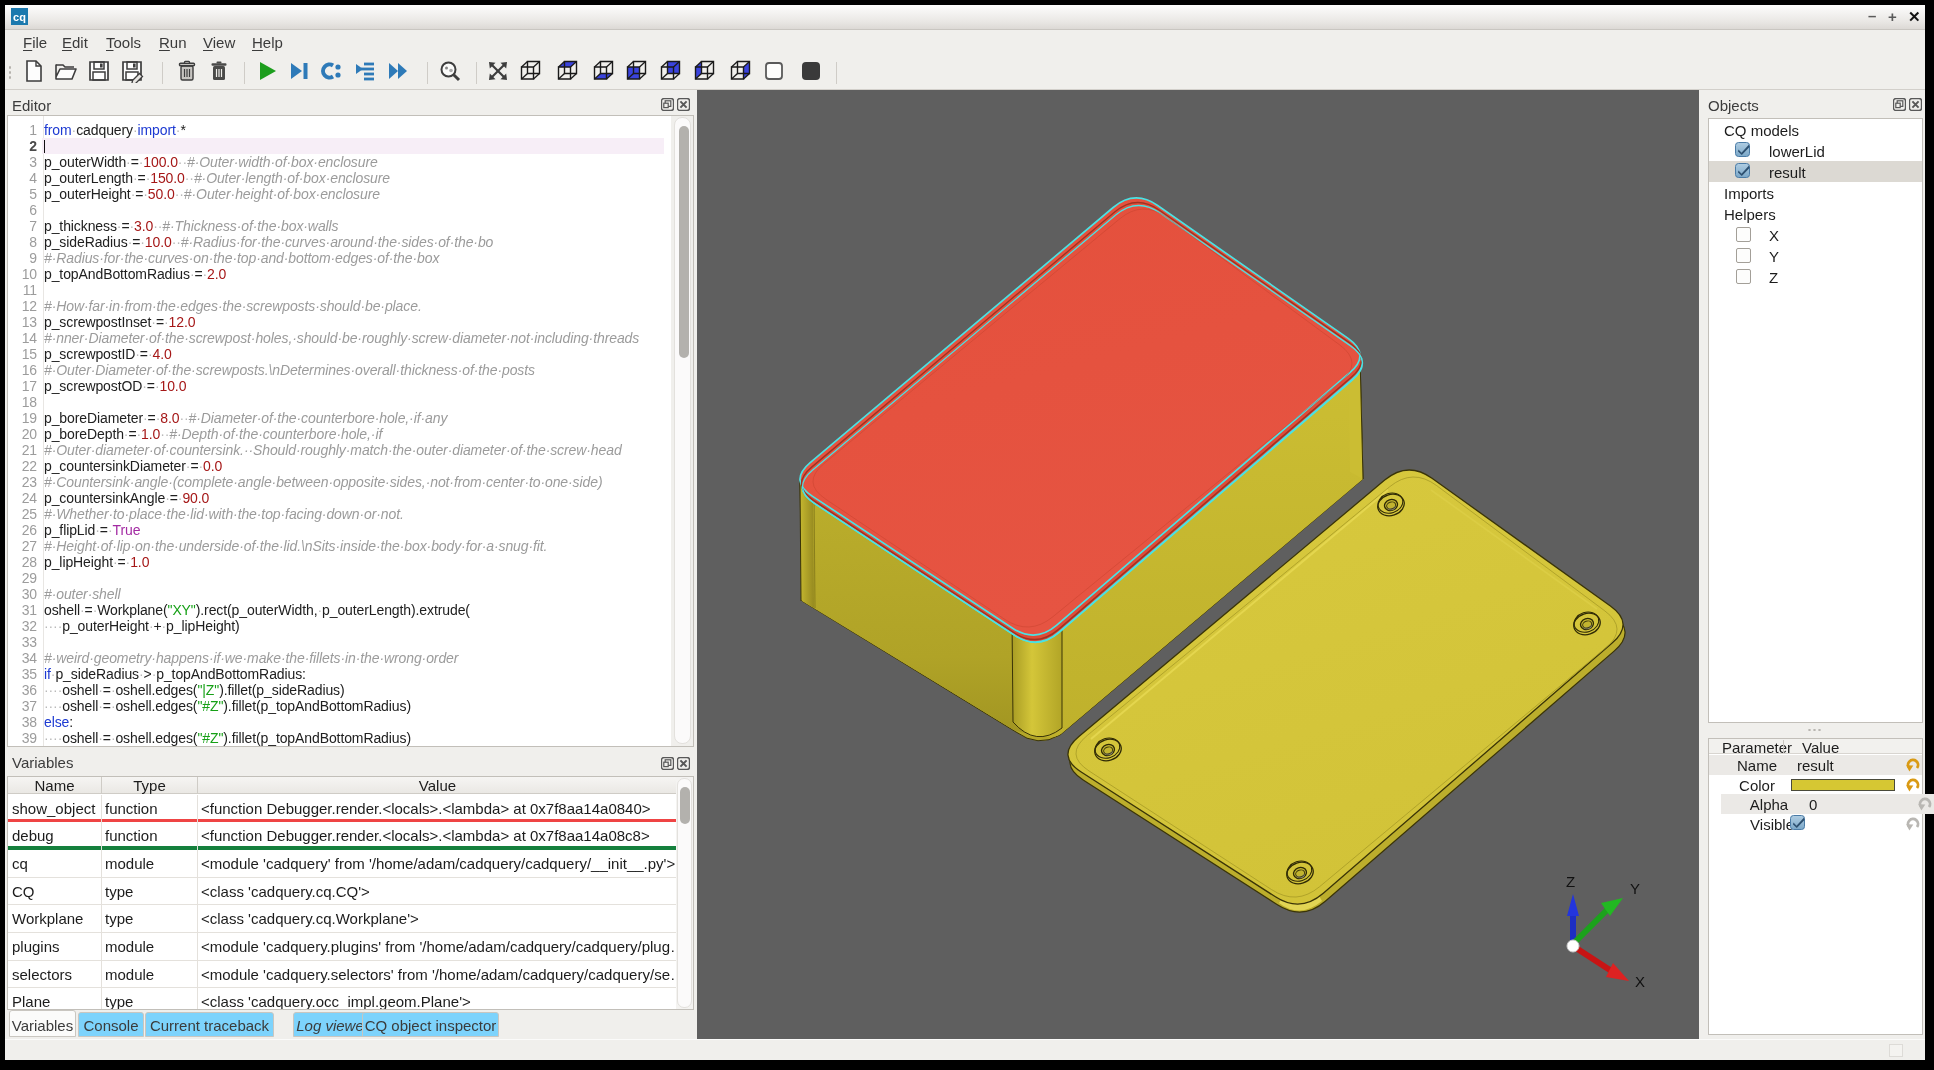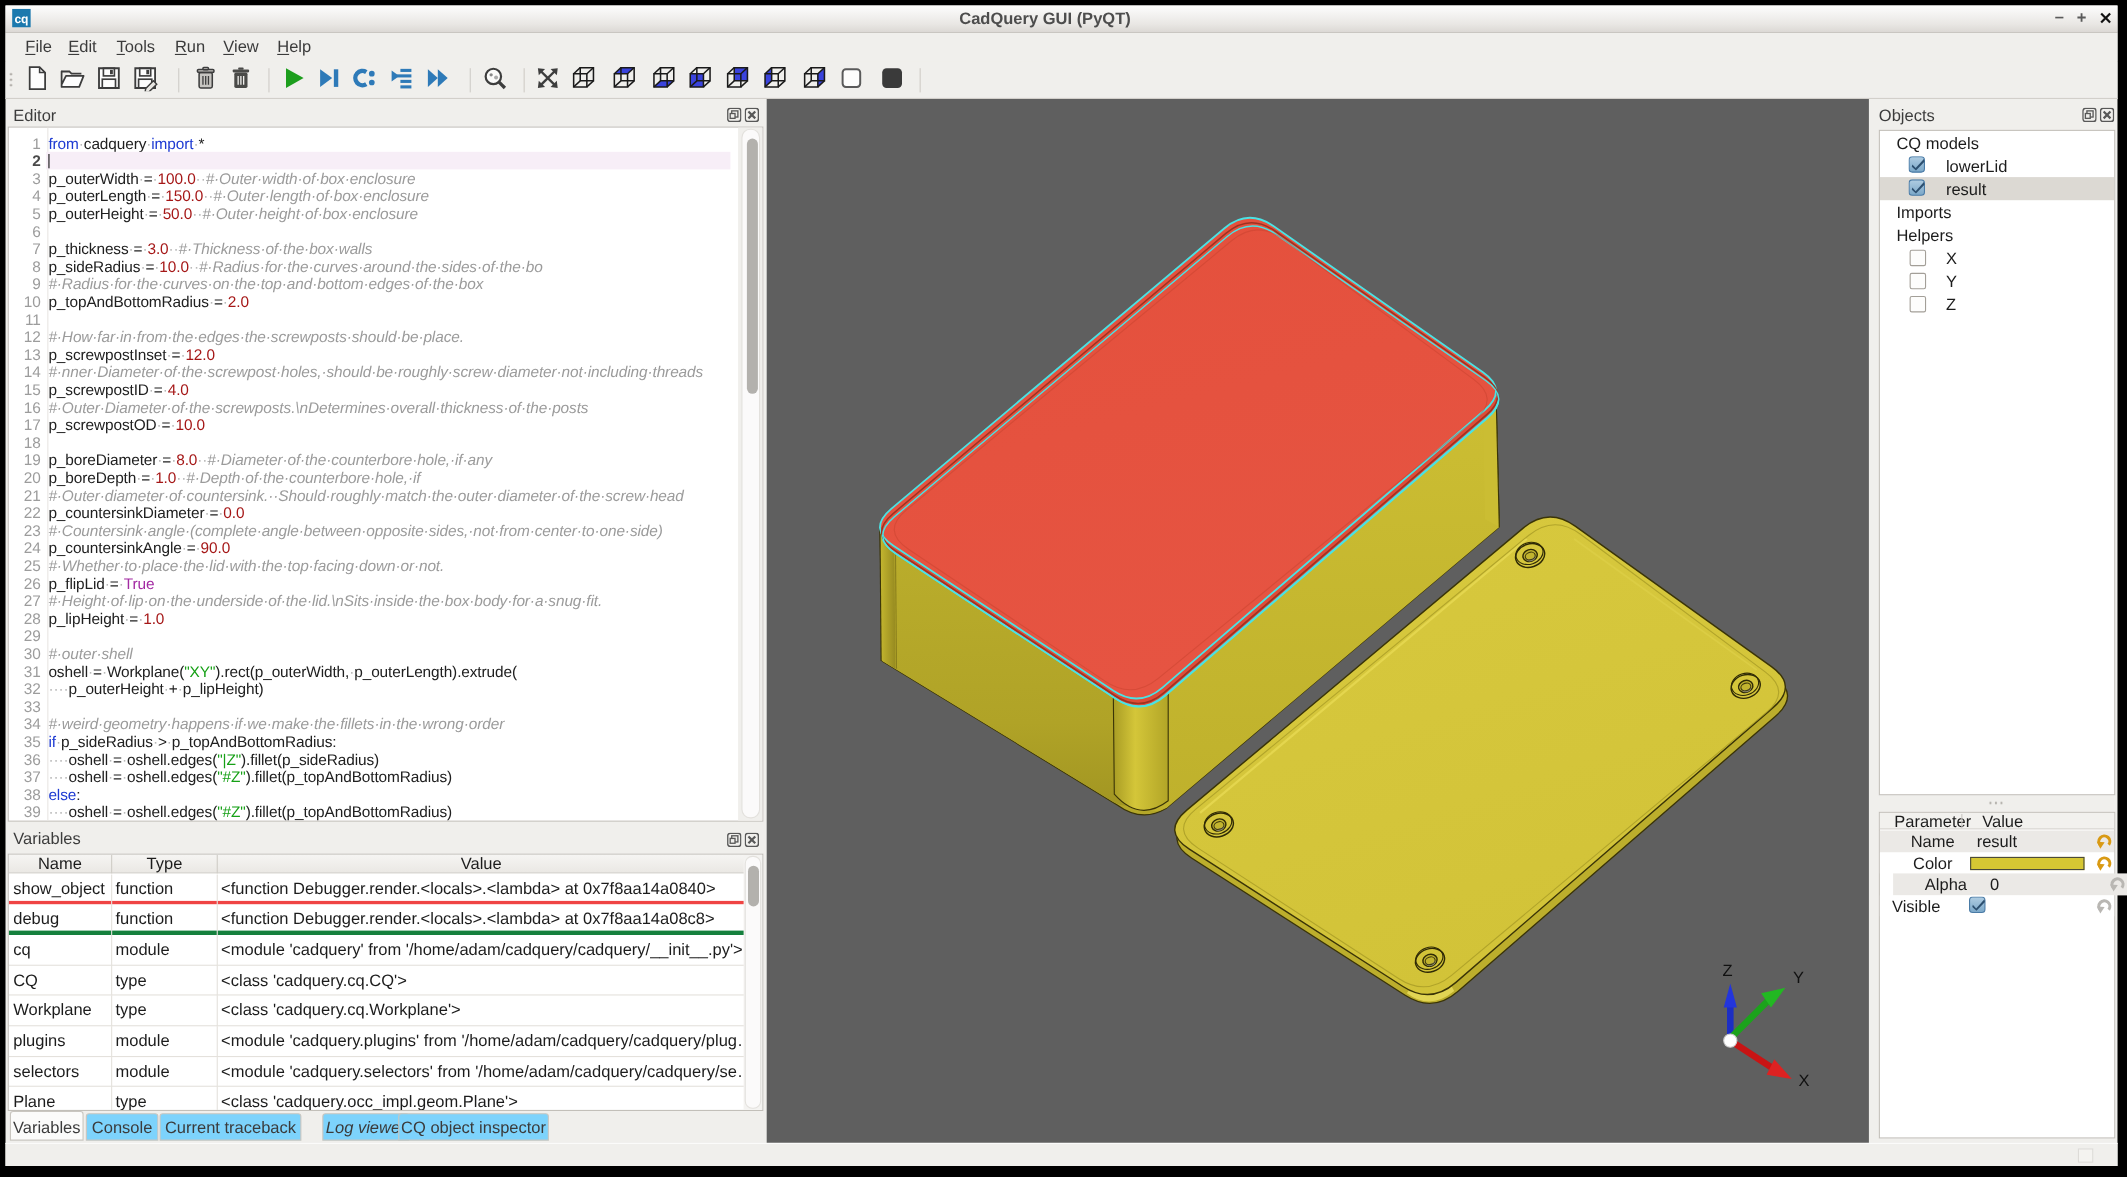--- a/index.html
+++ b/index.html
@@ -43,21 +43,20 @@
   background:#f0efec; border-top:1px solid #fbfbfa; }
 </style>
 </head>
 <body>
 <div id="win">
   <div id="titlebar">
     <svg class="abs" style="left:6px;top:3px" width="17" height="17">
       <rect width="17" height="17" fill="#1b79ae"></rect>
       <text x="8.5" y="13" font-size="11" font-weight="bold" fill="#fff" text-anchor="middle">cq</text>
     </svg>
-    <div id="title-text">CadQuery GUI (PyQT)</div>
     <div class="winbtn" style="left:1863px;top:2px;">–</div>
     <div class="winbtn" style="left:1883px;">+</div>
     <div class="winbtn" style="left:1903px;color:#111;">✕</div>
   </div>
   <div id="menubar">
     <div class="menu-item" style="left:18px;"><span>F</span>ile</div>
     <div class="menu-item" style="left:57px;"><span>E</span>dit</div>
     <div class="menu-item" style="left:101px;"><span>T</span>ools</div>
     <div class="menu-item" style="left:154px;"><span>R</span>un</div>
     <div class="menu-item" style="left:198px;"><span>V</span>iew</div>
@@ -484,21 +483,21 @@
       </div>
 <div class="abs" style="left:12px;top:55.0px;width:213px;height:19.5px;background:#ebe9e6;">
         <div class="ptext" style="left:0px;top:2px;width:74px;text-align:center;">Alpha</div>
         <div class="ptext" style="left:77px;top:2px;">0</div>
         <svg class="abs" style="left:196px;top:2px" width="16" height="16" viewBox="0 0 16 16">
 <path d="M4.5 11.5 A5 5 0 1 1 12 11 " fill="none" stroke="#b9b7b3" stroke-width="2.8"></path>
           <path d="M1.2 8.2 L8.3 8.6 L4.4 14.5 Z" fill="#b9b7b3"></path>
         </svg>
       </div>
 <div class="abs" style="left:0;top:74.5px;width:213px;height:19.5px;background:#ffffff;">
-        <div class="ptext" style="left:0px;top:2px;width:74px;text-align:left;">Visible</div>
+        <div class="ptext" style="left:0px;top:2px;width:74px;text-align:right;">Visible</div>
         <svg class="abs" style="left:81px;top:1px" width="17" height="17" viewBox="0 0 17 17">
 <rect x="0.5" y="0.5" width="14" height="14" rx="3" fill="url(#cbg)" stroke="#4a7ba6"></rect>
 <path d="M3.5 7.5 L6.5 10.8 L14 2.5 L14.5 5 L6.8 13 L3 9.5 Z" fill="#2d5070"></path>
         </svg>
         <svg class="abs" style="left:196px;top:2px" width="16" height="16" viewBox="0 0 16 16">
 <path d="M4.5 11.5 A5 5 0 1 1 12 11 " fill="none" stroke="#b9b7b3" stroke-width="2.8"></path>
           <path d="M1.2 8.2 L8.3 8.6 L4.4 14.5 Z" fill="#b9b7b3"></path>
         </svg>
       </div>
   </div>

